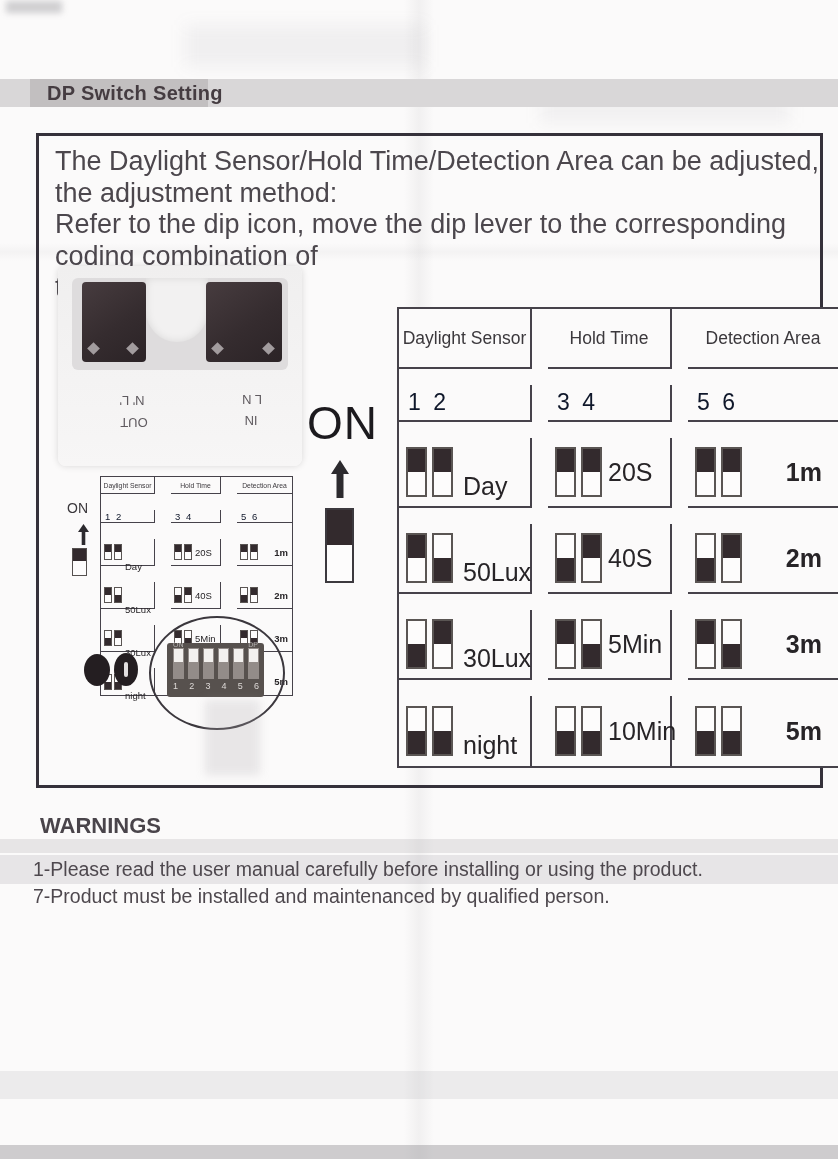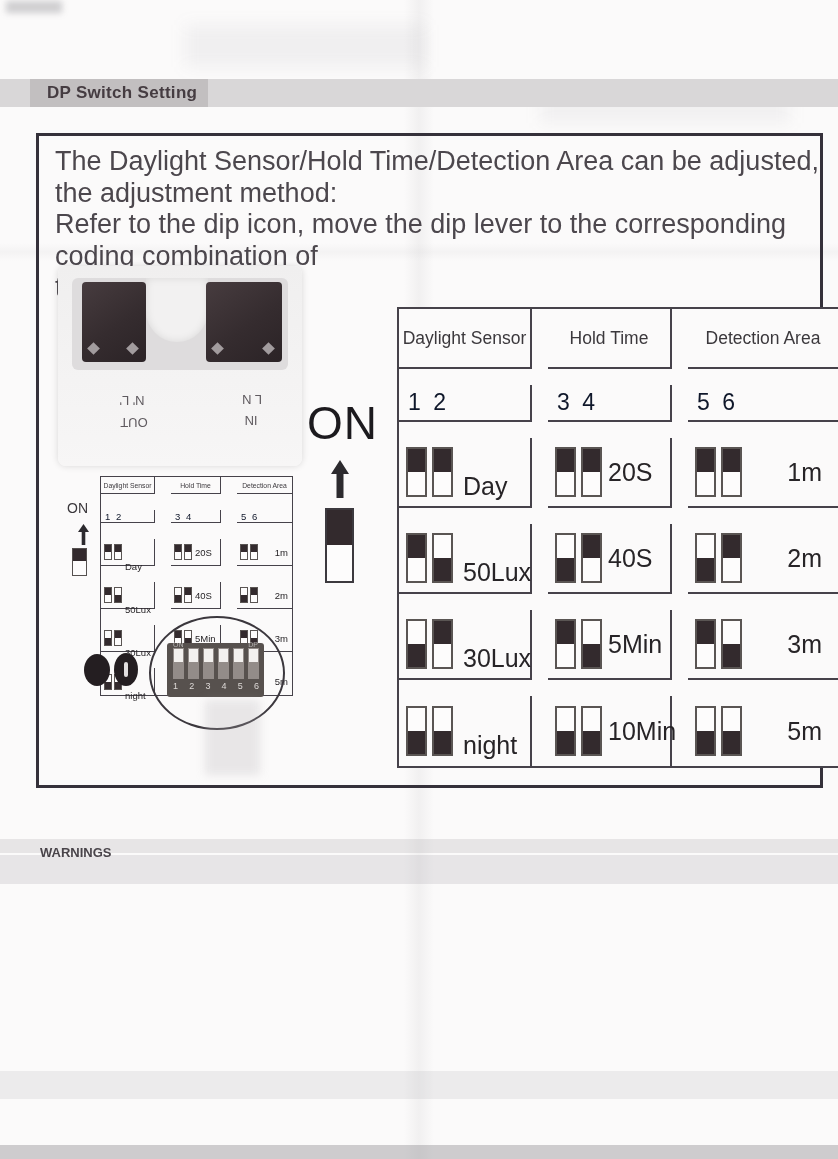--- a/index.html
+++ b/index.html
@@ -15,21 +15,21 @@
   .bleed2{position:absolute;left:540px;top:95px;width:250px;height:28px;background:rgba(120,118,125,.07);filter:blur(8px);}
   .band-warn{position:absolute;left:0;top:839px;width:100%;height:14px;background:rgba(178,175,179,.28);}
   .band-w1{position:absolute;left:0;top:855px;width:100%;height:29px;background:rgba(172,169,174,.25);}
   .band-w7{position:absolute;left:0;top:1071px;width:100%;height:28px;background:rgba(184,181,185,.22);}
   .band-bottom{position:absolute;left:0;top:1145px;width:100%;height:14px;background:rgba(150,148,152,.45);}
 
   
   .title-band{position:absolute;left:0;top:79px;width:100%;height:28px;background:#d9d7d8;}
   .title-band-dark{position:absolute;left:30px;top:79px;width:178px;height:28px;background:#c2bfc0;}
   .title-text{position:absolute;left:47px;top:79px;height:28px;line-height:28px;
-              font-size:17px;font-weight:bold;color:#453c41;letter-spacing:.3px;}
+              font-size:20px;font-weight:bold;color:#453c41;letter-spacing:.3px;}
 
   
   .main-box{position:absolute;left:36px;top:133px;width:787px;height:655px;
             border:3px solid #35313a;box-sizing:border-box;}
   .intro{position:absolute;left:55px;top:146px;width:775px;font-size:27px;line-height:31.5px;
          color:#4c474d;white-space:pre-line;}
 
   
   .device-photo{position:absolute;left:58px;top:266px;width:244px;height:200px;border-radius:8px;
                 background:linear-gradient(180deg,#f0efef,#f7f6f6);box-shadow:0 0 7px rgba(0,0,0,.14);}
@@ -68,21 +68,21 @@
   .nums{font-size:23px;padding-left:9px;color:#0f172a;letter-spacing:3px;}
   .data{padding-left:7px;}
   .sw{width:21px;height:50px;border:2px solid #5a5553;background:#fdfcfc;position:relative;
       margin-right:5px;box-sizing:border-box;flex:none;}
   .sw .fill{position:absolute;left:0;right:0;height:23px;background:#332a2d;}
   .sw.on .fill{top:0;}
   .sw.off .fill{bottom:0;}
   .lab{font-size:25px;color:#272427;white-space:nowrap;}
   .c0 .lab{margin-left:5px;margin-top:28px;}
   .c1 .lab{margin-left:1px;}
-  .c2 .lab{margin-left:auto;margin-right:16px;}
+  .c2 .lab{margin-left:auto;margin-right:16px;font-weight:bold;}
 
   
   .mini{left:100px;top:476px;grid-template-columns:54px 50px 55px;
         grid-template-rows:17px 13px 27px 27px 27px 27px;border-width:1px;}
   .mini .cell{border-width:1px;}
   .mini .head{font-size:6.8px;}
   .mini .nums{font-size:9.5px;padding-left:4px;letter-spacing:1.5px;}
   .mini .data{padding-left:3px;}
   .mini .sw{width:8px;height:16px;border-width:1px;margin-right:2px;}
   .mini .sw .fill{height:7px;}
@@ -106,21 +106,21 @@
   .tape-smudge{position:absolute;left:205px;top:700px;width:55px;height:75px;background:rgba(175,173,177,.25);filter:blur(5px);}
 
   
   .on-text{position:absolute;left:307px;top:396px;font-size:46px;color:#1c1a1e;letter-spacing:1px;}
   .on-arrow{position:absolute;left:328px;top:458px;}
   .on-sw{position:absolute;left:325px;top:508px;width:29px;height:75px;border:2px solid #3c393e;
          background:#fdfcfc;box-sizing:border-box;}
   .on-sw .half{position:absolute;left:0;right:0;top:0;height:35px;background:#332a2d;}
 
   
-  .warn-head{position:absolute;left:40px;top:813px;font-size:13px;font-weight:bold;color:#49444a;margin-top:32px;}
+  .warn-head{position:absolute;left:40px;top:813px;font-size:22px;font-weight:bold;color:#49444a;}
   .warn-list{position:absolute;left:33px;top:856px;width:730px;font-size:19.5px;line-height:27.2px;color:#4e484e;}
   .warn-item{white-space:pre-line;}
 </style>
 </head>
 <body>
 
 <div class="page">
 
   <div class="smudge-tl"></div>
   <div class="bleed1"></div>
@@ -440,15 +440,17 @@
         </div>
         <div class="sw off">
           <div class="fill"></div>
         </div>
         <span class="lab">5m</span>
       </div>
     </div>
 
   <div class="warn-head">WARNINGS</div>
   <div class="warn-list">
+      <div class="warn-item">1-Please read the user manual carefully before installing or using the product.</div>
+      <div class="warn-item">7-Product must be installed and maintenanced by qualified person.</div>
     </div>
 
 </div>
 
 </body></html>

